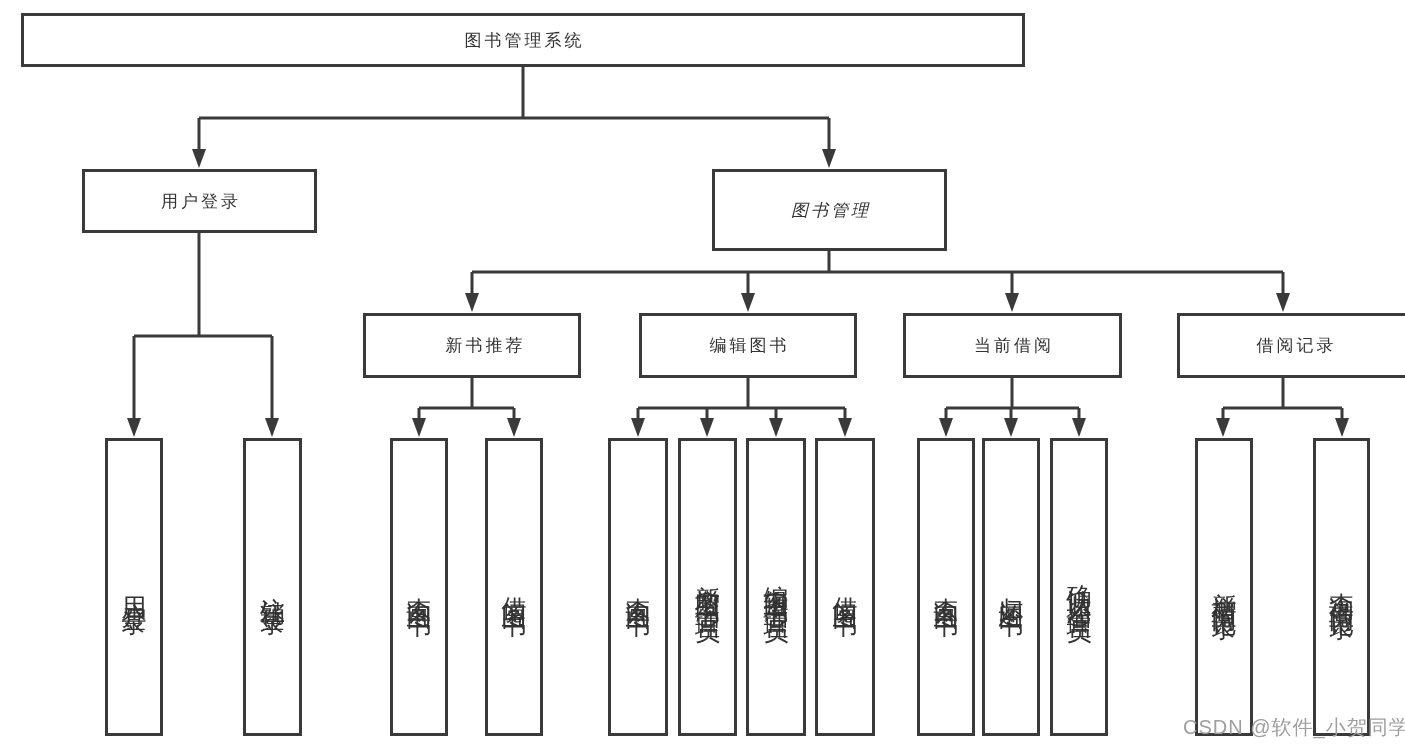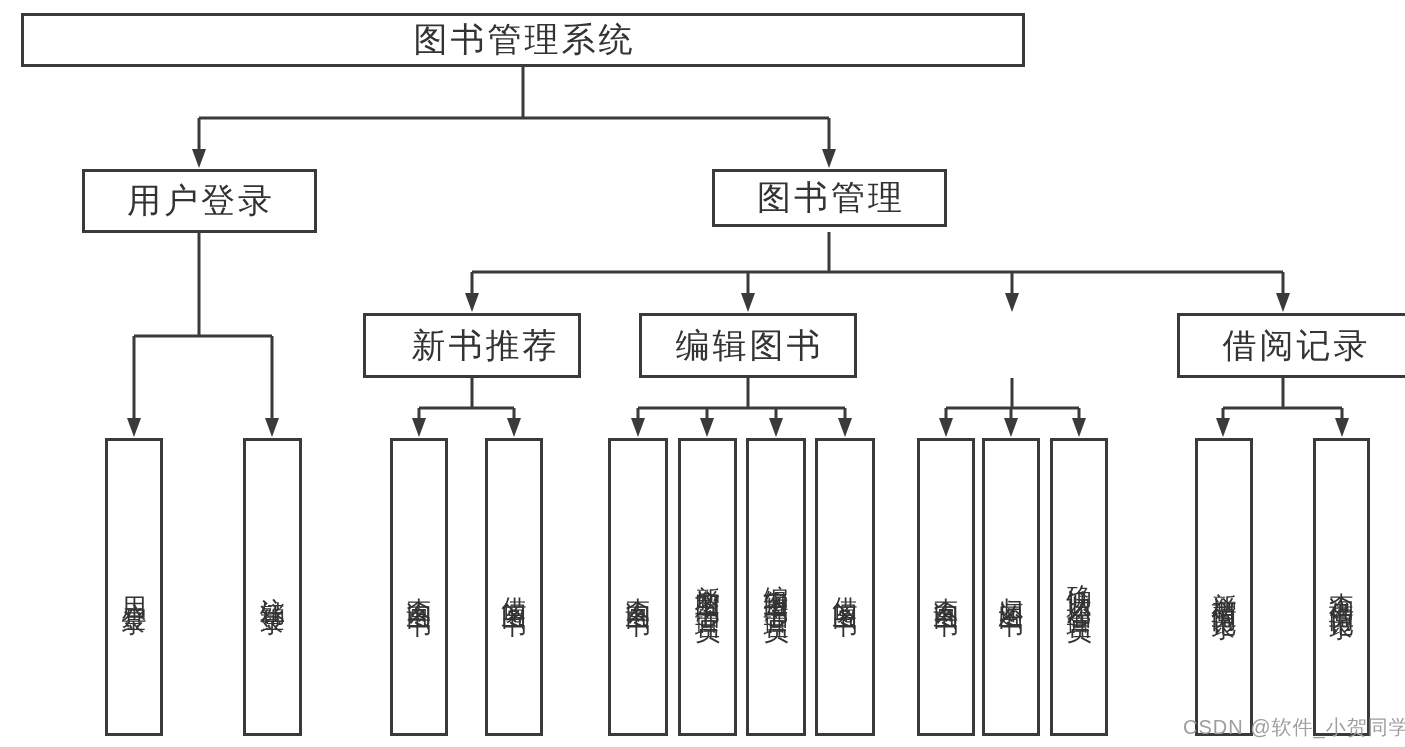--- a/index.html
+++ b/index.html
@@ -28,21 +28,21 @@
   .node {
     position: absolute;
     box-sizing: border-box;
     border: 3px solid #3a3a3a;
     background: #ffffff;
     display: flex;
     align-items: center;
     justify-content: center;
     color: #333333;
   }
-  .hbox { font-size: 34px; letter-spacing: 3px; white-space: nowrap; justify-content: center; }
+  .hbox { font-size: 17px; letter-spacing: 3px; white-space: nowrap; justify-content: center; }
   .hbox span { margin-left: 3px;  }
   .vbox { font-size: 25px; }
   .vtext {
     writing-mode: vertical-rl;
     text-orientation: mixed;
     letter-spacing: 5px;
     line-height: 1;
   }
   #watermark {
     position: absolute;
@@ -103,29 +103,32 @@
     <polygon points="1335,418 1349,418 1342,437"></polygon>
   </svg>
 
   <div class="node hbox" style="left:21px; top:13px; width:1004px; height:54px;">
     <span>图书管理系统</span>
   </div>
 
   <div class="node hbox" style="left:82px; top:169px; width:235px; height:64px;">
     <span>用户登录</span>
   </div>
-  <div class="node hbox" style="left:712px; top:169px; width:235px; height:58px;">
+  <div class="node hbox" style="left:712px; top:169px; width:235px; height:82px;font-style:italic;">
     <span>图书管理</span>
   </div>
 
   <div class="node hbox" style="left:363px; top:313px; width:218px; height:65px;padding-left:24px;">
     <span>新书推荐</span>
   </div>
   <div class="node hbox" style="left:639px; top:313px; width:218px; height:65px;">
     <span>编辑图书</span>
+  </div>
+  <div class="node hbox" style="left:903px; top:313px; width:219px; height:65px;">
+    <span>当前借阅</span>
   </div>
   <div class="node hbox" style="left:1177px; top:313px; width:236px; height:65px;">
     <span>借阅记录</span>
   </div>
 
   <div class="node vbox" style="left:105px; top:438px; width:58px; height:298px;">
     <span class="vtext">用户登录</span>
   </div>
   <div class="node vbox" style="left:243px; top:438px; width:59px; height:298px;">
     <span class="vtext">注销登录</span>

